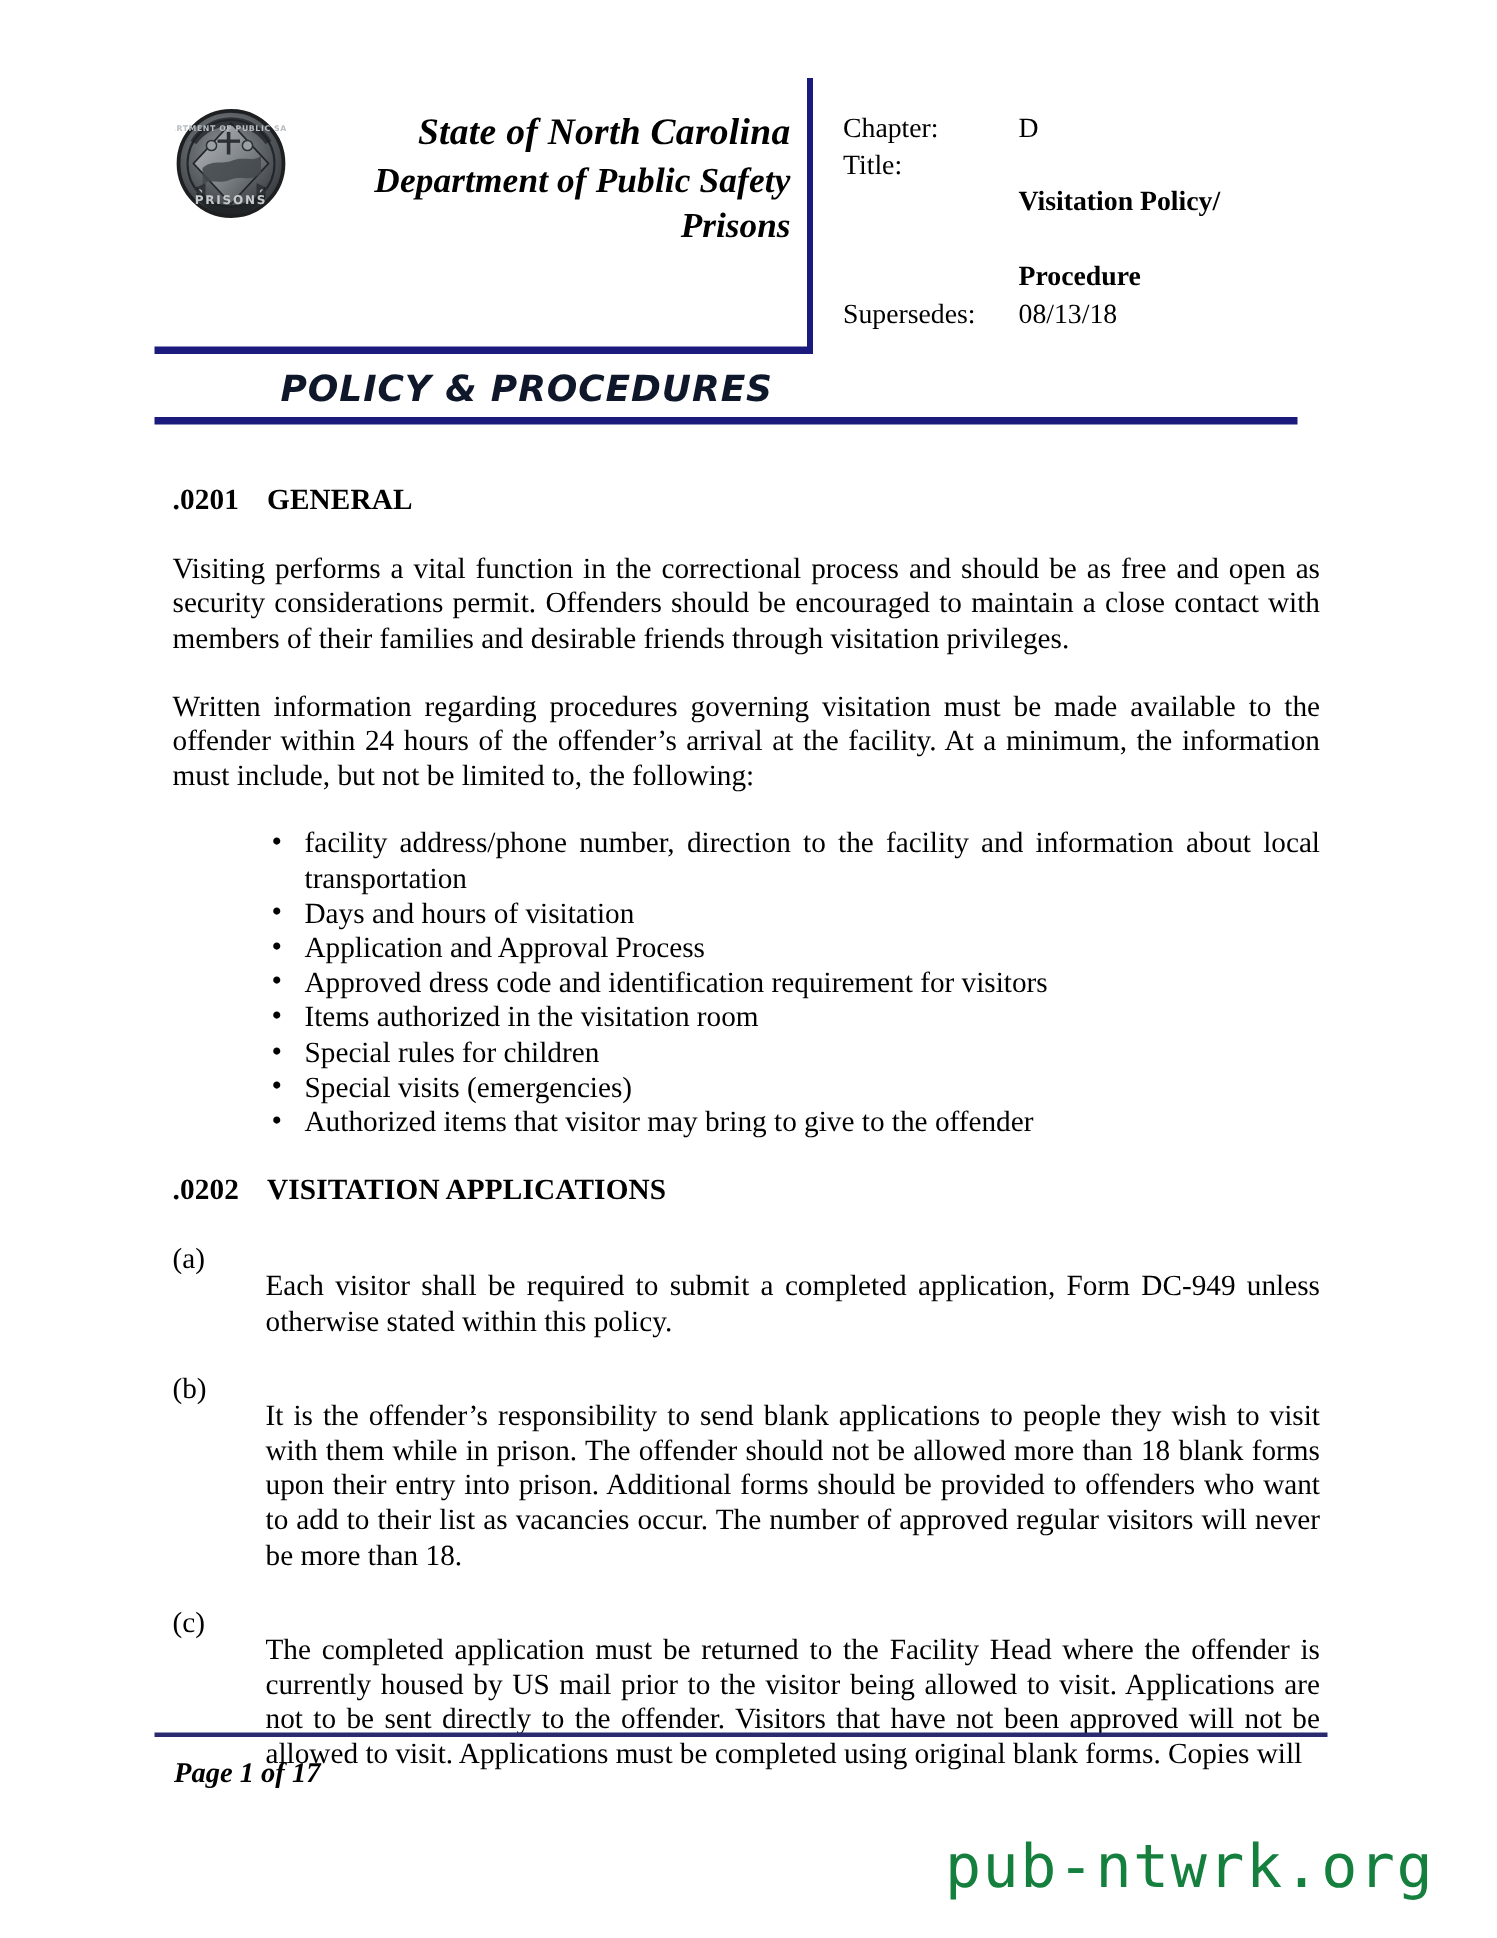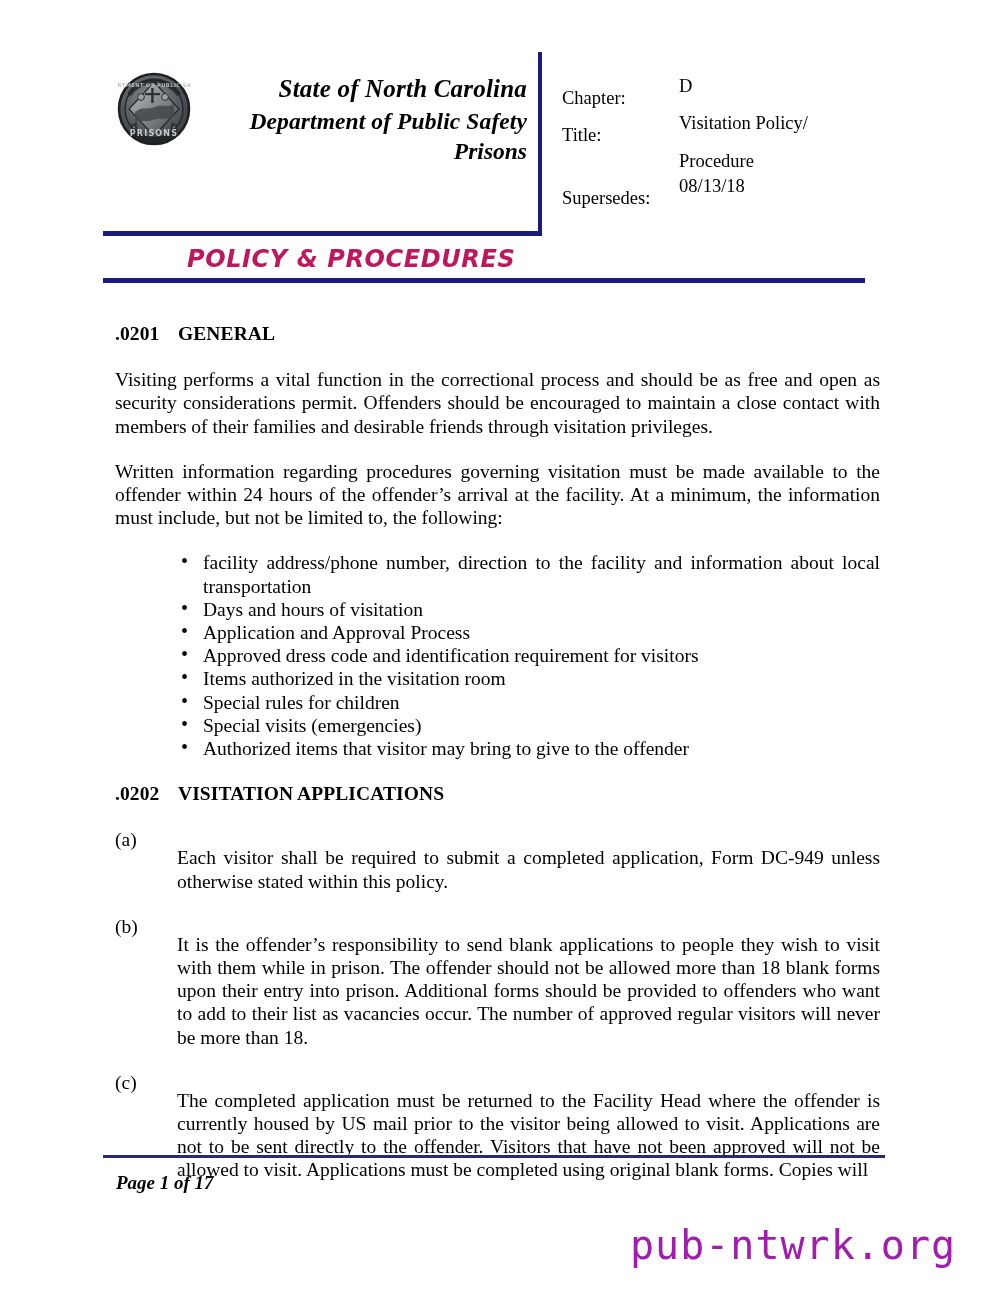--- a/index.html
+++ b/index.html
@@ -76,40 +76,39 @@
     top: 22px;
     font-size: 18.5px;
     line-height: 1.37;
   }
   .meta-row {
     display: flex;
   }
   .meta-label {
     width: 117px;
     flex: 0 0 117px;
-    margin-top: 12px;
-  }
-  .meta-value.bold { font-weight: normal; }
+  }
+  .meta-value.bold { font-weight: bold; margin-top: 24px; }
 
   
   .banner-wrap {
     position: absolute;
     left: 103px;
     top: 245px;
     width: 782px;
   }
   .banner-title {
     font-family: "DejaVu Sans", "Liberation Sans", sans-serif;
     font-weight: bold;
     font-style: italic;
     font-size: 24px;
     letter-spacing: 0.6px;
     padding-left: 84px;
     padding-bottom: 5px;
-    color: #be185d;
+    color: #0f172a;
   }
   .banner-rule {
     width: 762px;
     height: 5px;
     background: #1b1b7d;
   }
 
   
   .content {
     position: absolute;
@@ -188,21 +187,21 @@
     font-style: italic;
     font-size: 19px;
     text-align: right;
   }
   .watermark {
     position: absolute;
     left: 630px;
     top: 1222px;
     font-family: "DejaVu Sans Mono", "Liberation Mono", monospace;
     font-size: 40px;
-    color: #a21caf;
+    color: #15803d;
     letter-spacing: 1px;
     white-space: nowrap;
   }
 </style>
 </head>
 <body>
 
 <div class="page">
 
   <div class="header">

